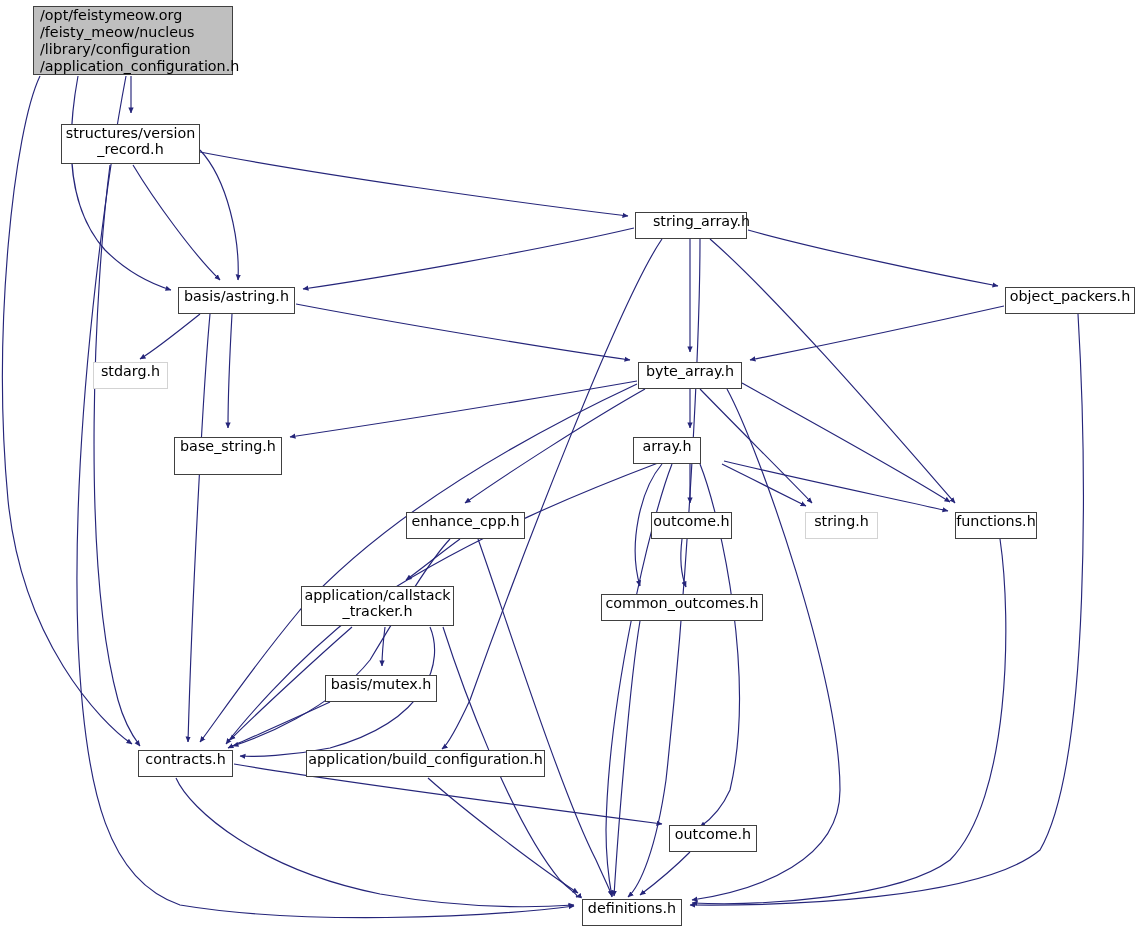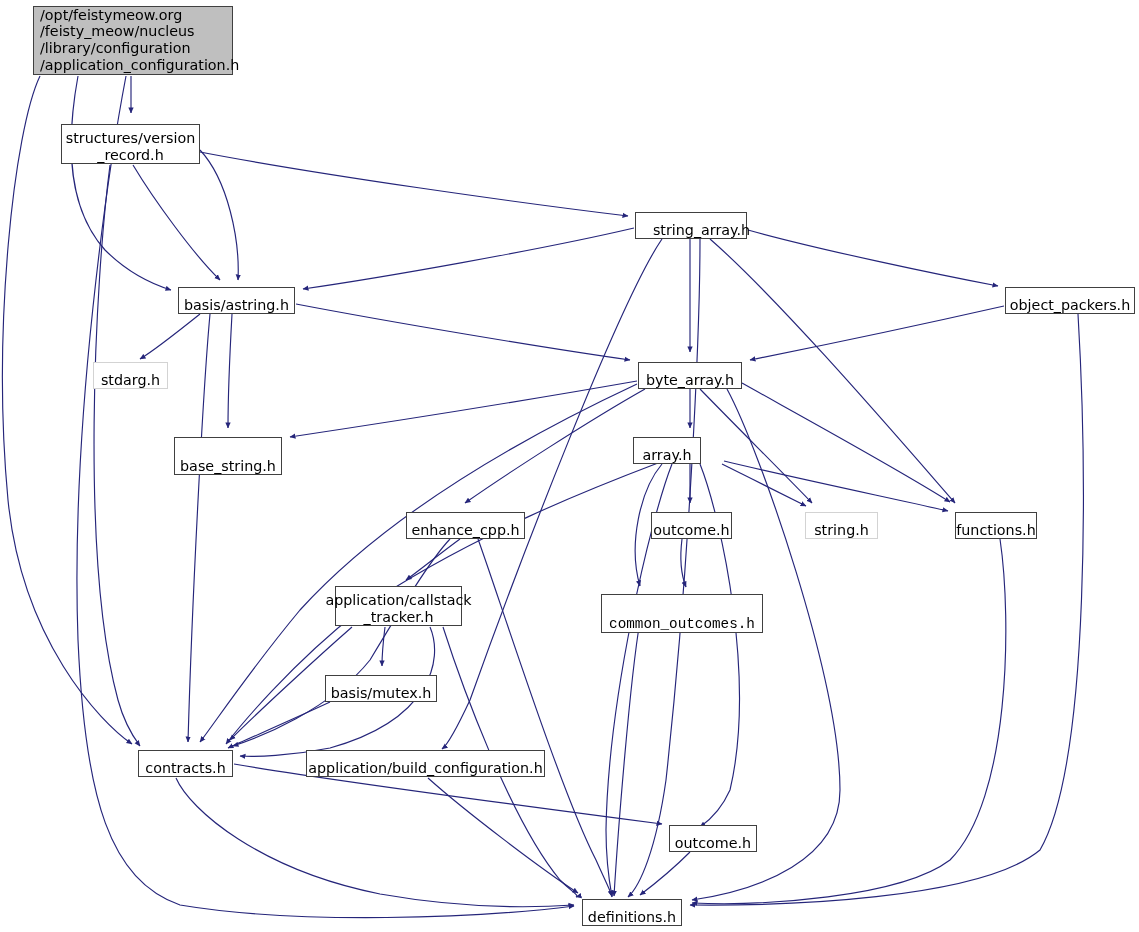--- a/index.html
+++ b/index.html
@@ -1,21 +1,21 @@
 <!DOCTYPE html>
 <html><head>
 <meta charset="utf-8">
 <style>
   html,body{margin:0;padding:0;background:#ffffff;}
   body{width:1139px;height:932px;overflow:hidden;
        font-family:"DejaVu Sans","Liberation Sans",sans-serif;}
   #graph{position:relative;width:1139px;height:932px;}
   svg{position:absolute;left:0;top:0;width:1139px;height:932px;}
   .nodebox{position:absolute;box-sizing:border-box;
-           display:flex;align-items:flex-end;justify-content:center;
+           display:flex;align-items:flex-start;justify-content:center;
            text-align:center;line-height:1.14;
            font-size:14.3px;color:#000000;background:#ffffff;
            border:1px solid #404040;white-space:pre;}
   .nodebox.root{background:#bfbfbf;border:1px solid #404040;
                 text-align:left;justify-content:flex-start;
                 padding-left:6px;line-height:1.18;}
   .nodebox.sys{border:1px solid #d3d3d3;background:#ffffff;}
 </style>
 </head>
 <body>
@@ -90,22 +90,22 @@
       <div class="nodebox" style="left: 178px; top: 287px; width: 117px; height: 27px;"><span>basis/astring.h</span></div>
       <div class="nodebox" style="left: 1005px; top: 287px; width: 130px; height: 27px;"><span>object_packers.h</span></div>
       <div class="nodebox sys" style="left: 93px; top: 362px; width: 75px; height: 27px;"><span>stdarg.h</span></div>
       <div class="nodebox" style="left: 638px; top: 362px; width: 104px; height: 27px;"><span>byte_array.h</span></div>
       <div class="nodebox" style="left: 174px; top: 437px; width: 108px; height: 38px;"><span>base_string.h</span></div>
       <div class="nodebox" style="left: 633px; top: 437px; width: 68px; height: 27px;"><span>array.h</span></div>
       <div class="nodebox" style="left: 406px; top: 512px; width: 119px; height: 27px;"><span>enhance_cpp.h</span></div>
       <div class="nodebox" style="left: 651px; top: 512px; width: 81px; height: 27px;"><span>outcome.h</span></div>
       <div class="nodebox sys" style="left: 805px; top: 512px; width: 73px; height: 27px;"><span>string.h</span></div>
       <div class="nodebox" style="left: 955px; top: 512px; width: 82px; height: 27px;"><span>functions.h</span></div>
-      <div class="nodebox" style="left: 335px; top: 586px; width: 127px; height: 40px;"><span>application/callstack
+      <div class="nodebox" style="left: 301px; top: 586px; width: 153px; height: 40px;"><span>application/callstack
 _tracker.h</span></div>
-      <div class="nodebox" style="left: 601px; top: 594px; width: 162px; height: 39px; font-family: Liberation Mono, monospace;"><span>common_outcomes.h</span></div>
+      <div class="nodebox" style="left: 601px; top: 594px; width: 162px; height: 27px;"><span>common_outcomes.h</span></div>
       <div class="nodebox" style="left: 325px; top: 675px; width: 112px; height: 27px;"><span>basis/mutex.h</span></div>
       <div class="nodebox" style="left: 138px; top: 750px; width: 95px; height: 27px;"><span>contracts.h</span></div>
       <div class="nodebox" style="left: 306px; top: 750px; width: 239px; height: 27px;"><span>application/build_configuration.h</span></div>
       <div class="nodebox" style="left: 669px; top: 825px; width: 88px; height: 27px;"><span>outcome.h</span></div>
       <div class="nodebox" style="left: 582px; top: 899px; width: 100px; height: 27px;"><span>definitions.h</span></div>
     </div>
 </div>
 
 </body></html>

